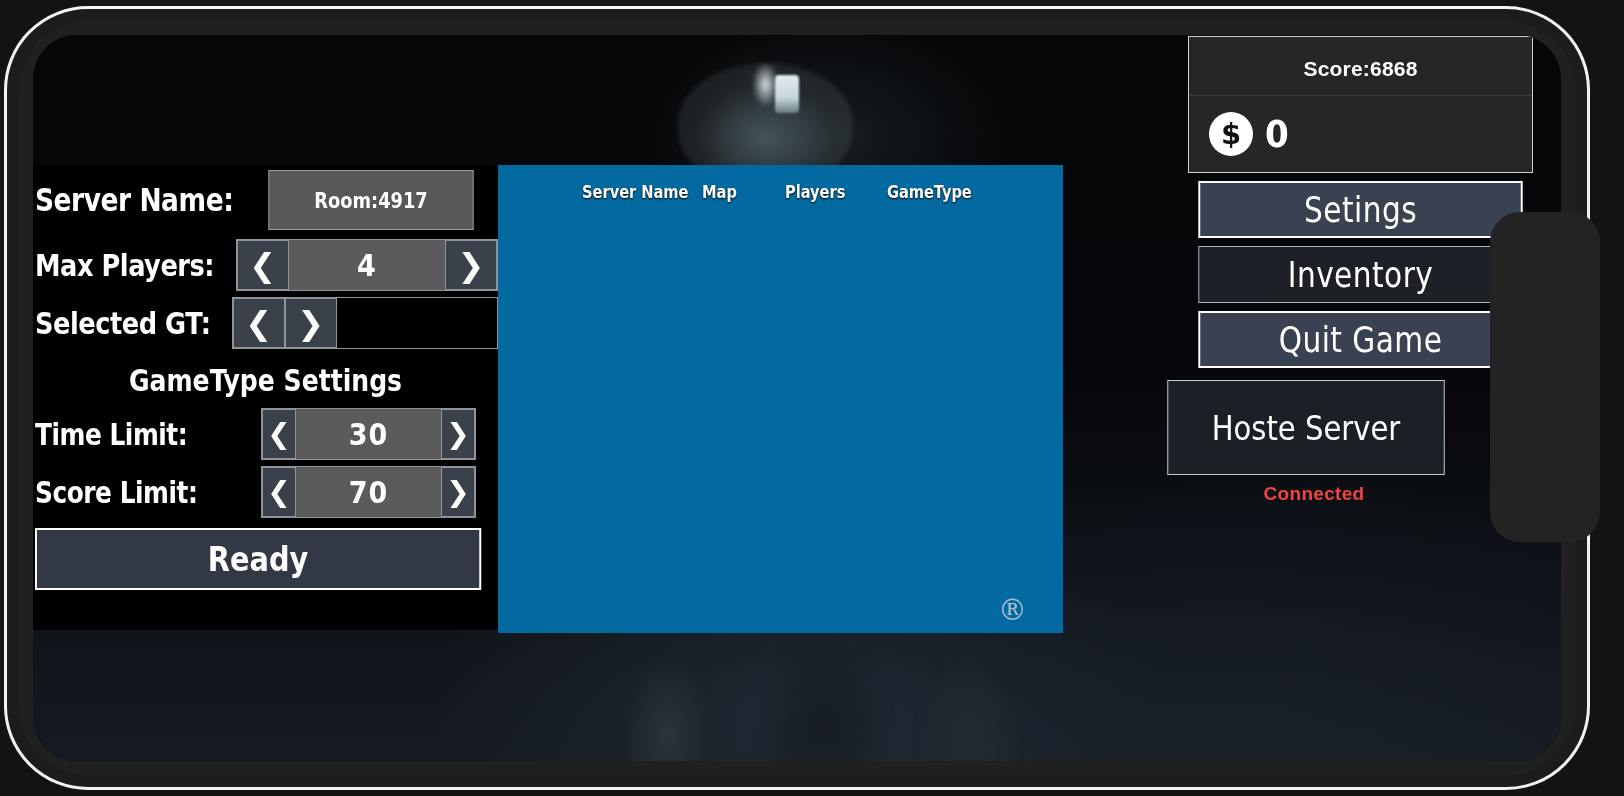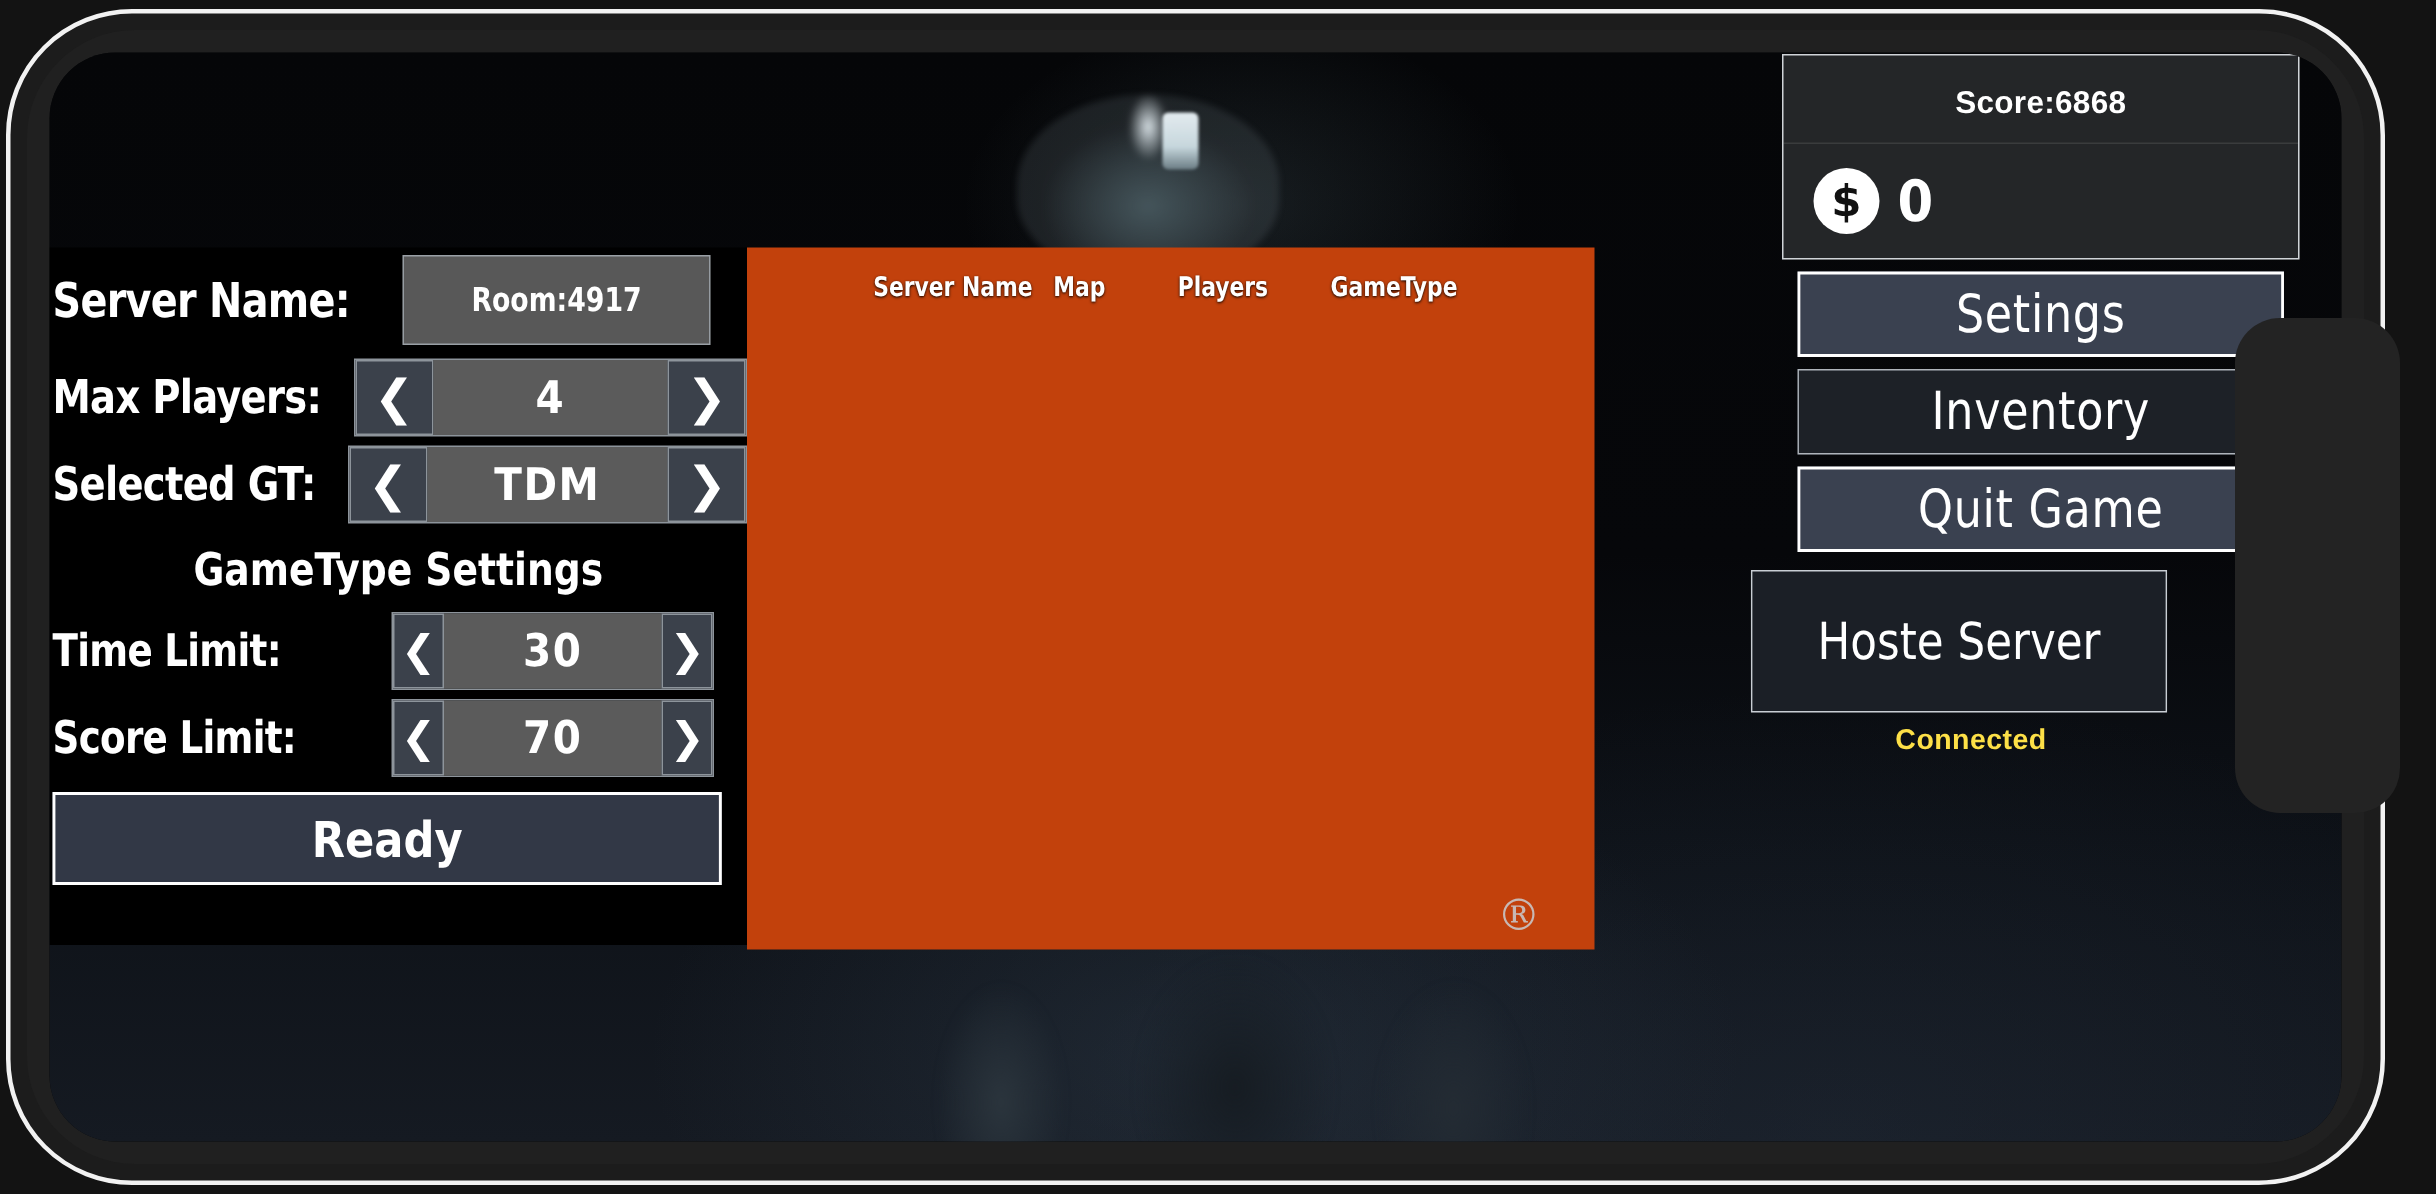--- a/index.html
+++ b/index.html
@@ -212,21 +212,21 @@
     cursor: pointer;
     transform: scaleX(0.97);
     transform-origin: left center;
   }
 
   
   #server-browser {
     position: absolute;
     left: 465px; top: 130px;
     width: 565px; height: 468px;
-    background: #c2410c;
+    background: #0369a1;
     z-index: 15;
   }
   .browser-headers {
     display: flex;
     align-items: center;
     padding: 16px 0 0 78px;
     gap: 0;
   }
   .browser-headers .col {
     color: #ffffff;
@@ -410,21 +410,21 @@
     font-family: "DejaVu Sans Condensed", "Liberation Sans Narrow", "Liberation Sans", sans-serif;
     font-size: 34px;
     cursor: pointer;
     transform: scaleX(0.95);
   }
   .connection-status {
     margin-top: 8px;
     margin-left: -20px;
     width: 292px;
     text-align: center;
-    color: #fde047;
+    color: #ef4444;
     font-family: "Liberation Sans", sans-serif;
     font-weight: bold;
     font-size: 19px;
     letter-spacing: .3px;
   }
 </style>
 </head>
 <body>
 
 <div id="device-shell">
@@ -454,21 +454,20 @@
             <div class="stepper-btn">❮</div>
             <div class="stepper-value">4</div>
             <div class="stepper-btn">❯</div>
           </div>
         </div>
 
         <div class="row row-gametype">
           <span class="row-label">Selected GT:</span>
           <div class="stepper">
             <div class="stepper-btn">❮</div>
-            <div class="stepper-value">TDM</div>
             <div class="stepper-btn">❯</div>
           </div>
         </div>
 
         <div class="section-title">GameType Settings</div>
 
         <div class="row row-timelimit">
           <span class="row-label">Time Limit:</span>
           <div class="stepper">
             <div class="stepper-btn">❮</div>

